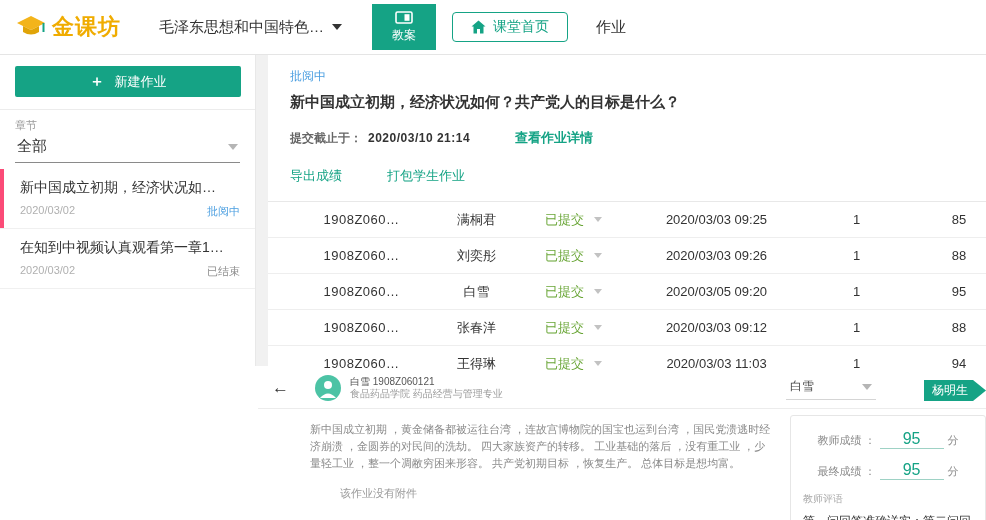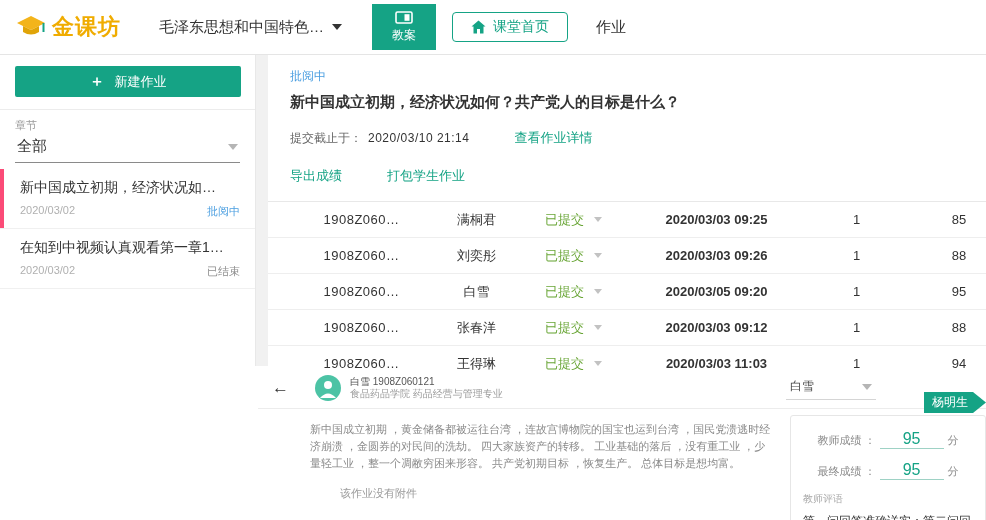--- a/index.html
+++ b/index.html
@@ -41,53 +41,53 @@
   .hw-item-meta { display:flex; justify-content:space-between; margin-top:7px; font-size:11px; }
   .hw-item-date { color:#b0b0b0; }
   .st-blue { color:#4a9ee0; }
   .st-gray { color:#8d8d8d; }
   .side-gap { position:absolute; left:256px; top:55px; width:12px; height:311px; background:#f1f1f1; }
 
   
   .main-top { position:absolute; left:268px; top:55px; width:718px; height:311px; background:#fff; }
   .m-status { font-size:12px; color:#4a9ee0; margin:13px 0 0 22px; }
   .m-title { font-size:15px; font-weight:bold; color:#333; margin:8px 0 0 22px; }
-  .m-deadline-row { display:flex; align-items:center; margin:17px 0 0 22px; font-size:12px; }
+  .m-deadline-row { display:flex; align-items:center; margin:17px 0 0 22px; font-size:12px;font-weight:bold; }
   .m-deadline-label { color:#666; }
   .m-deadline-value { color:#333; margin-left:6px; letter-spacing:0.5px; }
   .link-teal { color:#15a385; font-size:13px; cursor:pointer; }
   .m-view-detail { margin-left:45px; }
   .m-links-row { display:flex; gap:45px; margin:20px 0 0 22px; }
 
   .table { margin-top:16px; border-top:1px solid #e8e8e8; }
   .trow { display:flex; align-items:center; height:36px; border-bottom:1px solid #eee; font-size:13px; cursor:pointer; }
   .c { text-align:center;padding-left:47px; }
   .c-id { width:140px; letter-spacing:0.5px; }
   .c-name { width:90px; }
   .c-status { width:110px; display:flex; align-items:center; }
-  .c-time { width:170px;font-weight:bold; }
+  .c-time { width:170px; }
   .c-count { width:110px; }
   .c-score { width:95px; }
   .green { color:#6aa637; }
   .chev-sm { width:0; height:0; border-left:4px solid transparent; border-right:4px solid transparent;
     border-top:5px solid #c2c2c2; display:inline-block; margin-left:10px; }
 
   
   .detail { position:absolute; left:258px; top:372px; width:728px; height:148px; background:#fff; }
   .d-head { display:flex; align-items:center; height:32px; position:relative; }
   .back-arrow { font-size:17px; color:#333; margin-left:14px; cursor:pointer; }
   .avatar { width:26px; height:26px; border-radius:50%; background:#4cc3a5; margin-left:26px;
     display:flex; align-items:center; justify-content:center; overflow:hidden; }
   .stu-lines { margin-left:9px; line-height:1.25; }
   .stu-name-id { font-size:10px; color:#555; }
   .stu-college { font-size:10px; color:#9a9a9a; }
   .stu-select { position:absolute; right:110px; top:4px; width:90px; border-bottom:1px solid #d5d5d5;
     display:flex; align-items:center; justify-content:space-between; padding:2px 4px 4px 4px;
     font-size:12px; color:#444; cursor:pointer; }
-  .next-stu-btn { position:absolute; right:0px; top:20px; width:62px; height:21px; background:#15a385;
+  .next-stu-btn { position:absolute; right:0px; top:8px; width:62px; height:21px; background:#15a385;
     color:#fff; font-size:12px; border:none; cursor:pointer; display:flex; align-items:center;
     padding-left:8px; clip-path:polygon(0 0, 79% 0, 100% 50%, 79% 100%, 0 100%); }
   .d-divider { border-top:1px solid #ececec; margin-top:4px; }
   .d-body { display:flex; }
   .d-left { width:520px; }
   .version-row { display:flex; align-items:center; margin:10px 0 0 6px; font-size:12px; }
   .version-label { color:#777; }
   .version-select { display:flex; align-items:center; justify-content:space-between; width:226px;
     border-bottom:1px solid #cfcfcf; margin-left:4px; padding:0 4px 3px 4px; color:#444; cursor:pointer;
     letter-spacing:0.5px; }

